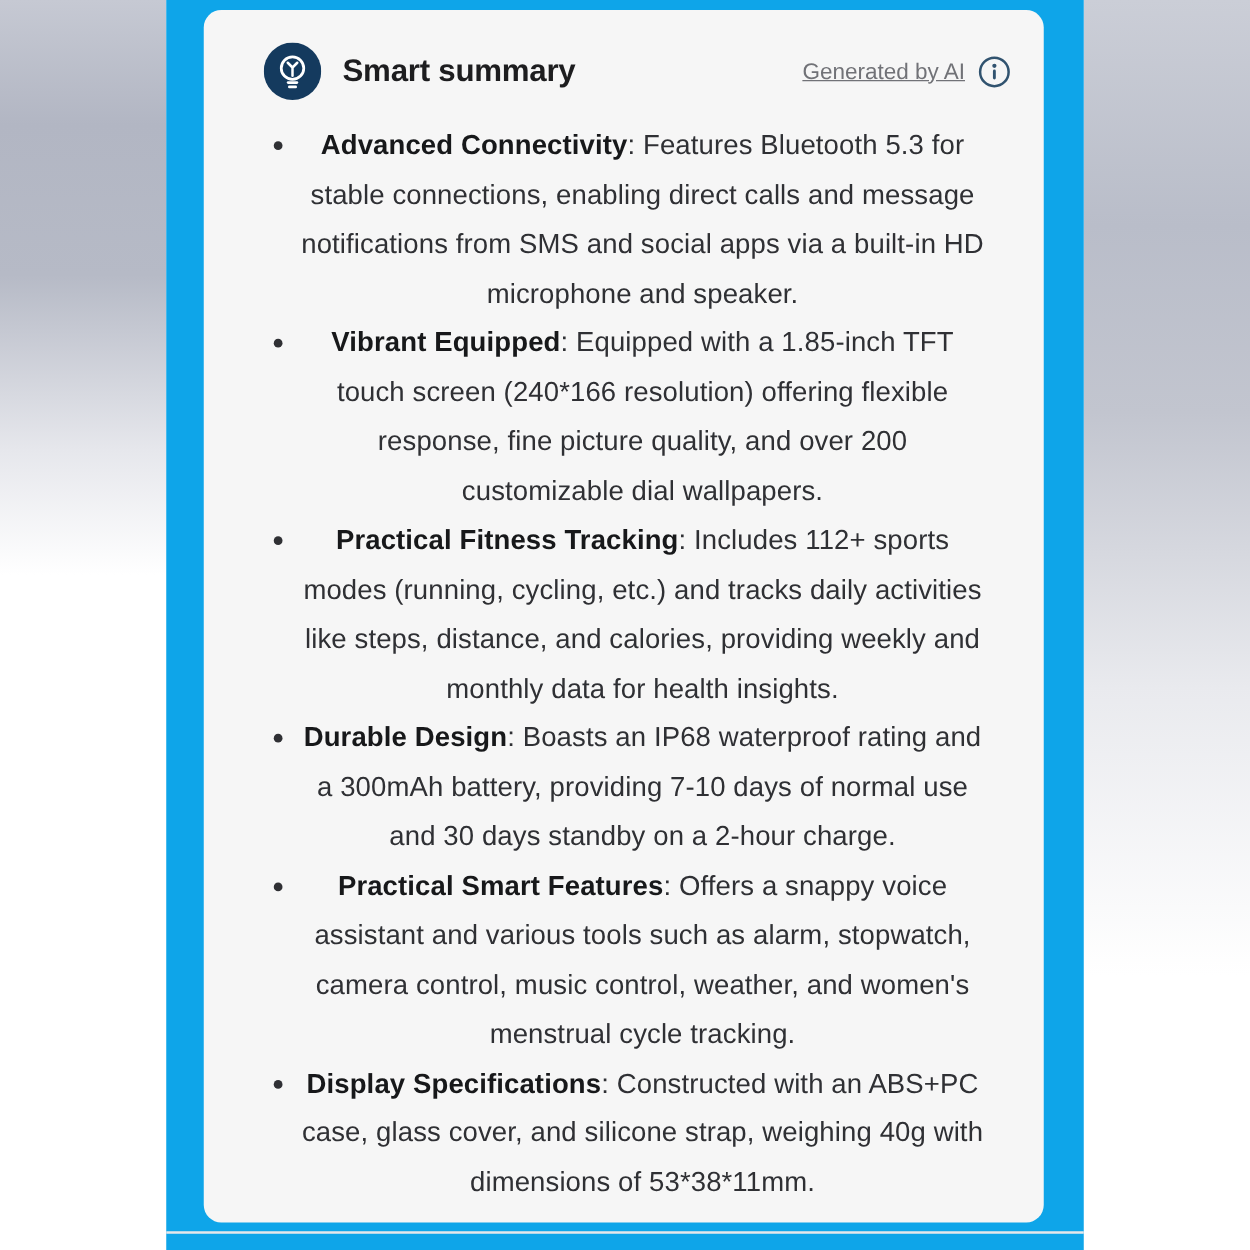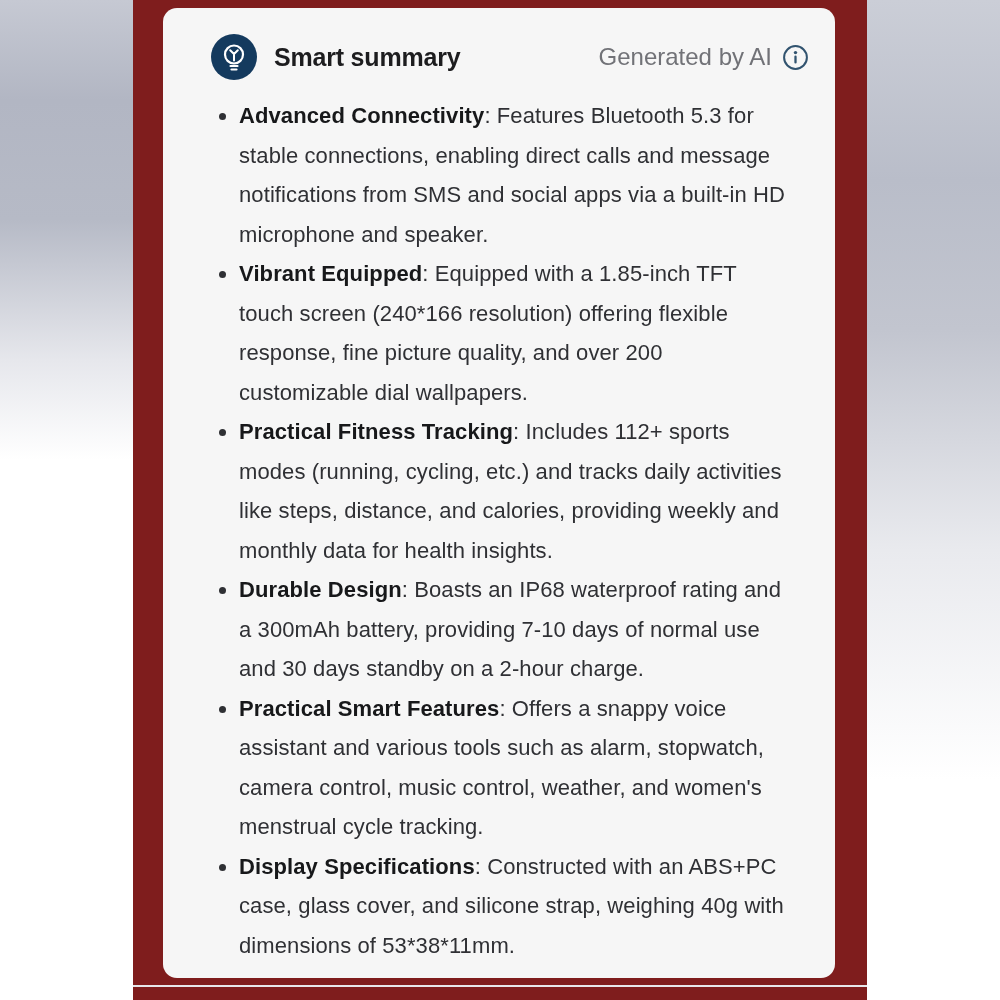--- a/index.html
+++ b/index.html
@@ -11,40 +11,41 @@
   .bg-margin{flex:none;height:100%;}
   .bg-left{
     width:133px;
     background:linear-gradient(180deg,#c6c9d3 0%,#b2b6c3 10%,#b6bac6 22%,#e6e7ec 36%,#ffffff 46%);
   }
   .bg-right{
     width:133px;
     background:linear-gradient(180deg,#cbced7 0%,#b9bdc9 18%,#c2c5cf 33%,#e9eaee 55%,#ffffff 78%);
   }
   .page{
-    width:734px;height:100%;background:#7f1d1d;position:relative;flex:none;
+    width:734px;height:100%;background:#0ea5e9;position:relative;flex:none;
   }
   .card{
     position:absolute;left:30px;top:8px;width:672px;height:970px;
     background:#f6f6f6;border-radius:14px;
     padding:26px 26px 0 48px;box-sizing:border-box;
   }
   .card-header{display:flex;align-items:center;height:46px;}
   .bulb-badge{width:46px;height:46px;flex:none;}
   .card-title{
     font-size:25px;font-weight:700;color:#1d1d1f;
     margin-left:17px;letter-spacing:-0.2px;white-space:nowrap;
   }
   .flex-spacer{flex:1;}
-  .generated-label{font-size:24px;color:#717277;white-space:nowrap;}
+  .generated-label{font-size:18px;color:#717277;white-space:nowrap;text-decoration:underline;}
   .info-badge{width:27px;height:27px;margin-left:10px;flex:none;cursor:pointer;}
   ul.summary-list{
     margin:16px 0 12px 0;
     padding:0 20px 0 28px;
     list-style:disc outside;
+    text-align:center;
   }
   ul.summary-list li{
     font-size:22px;line-height:39.5px;color:#2f3034;letter-spacing:0.1px;
   }
   ul.summary-list li .bullet-heading{font-weight:700;color:#17181a;}
   .bottom-divider{
     position:absolute;left:0;bottom:13px;width:100%;height:2px;background:#e7e7ea;
   }
 </style>
 </head>

